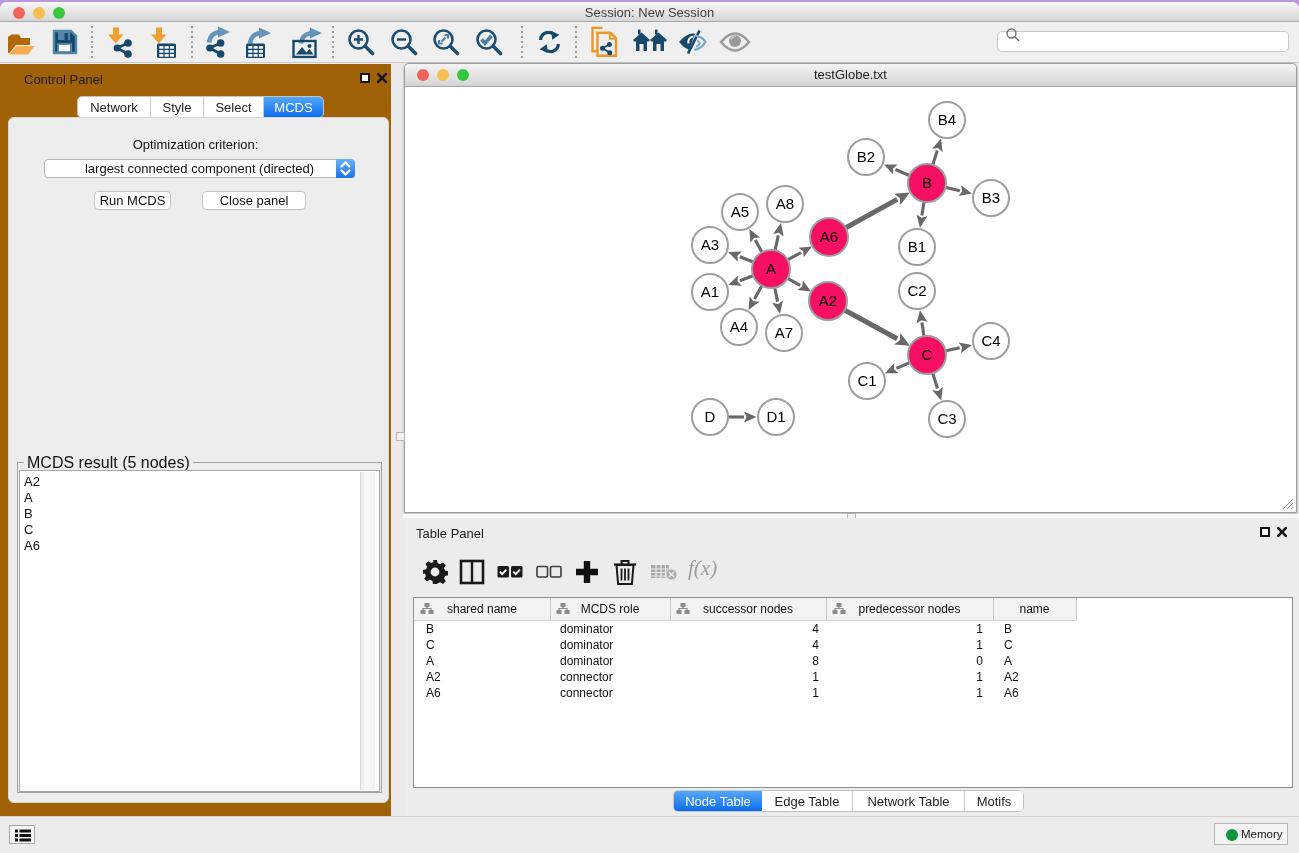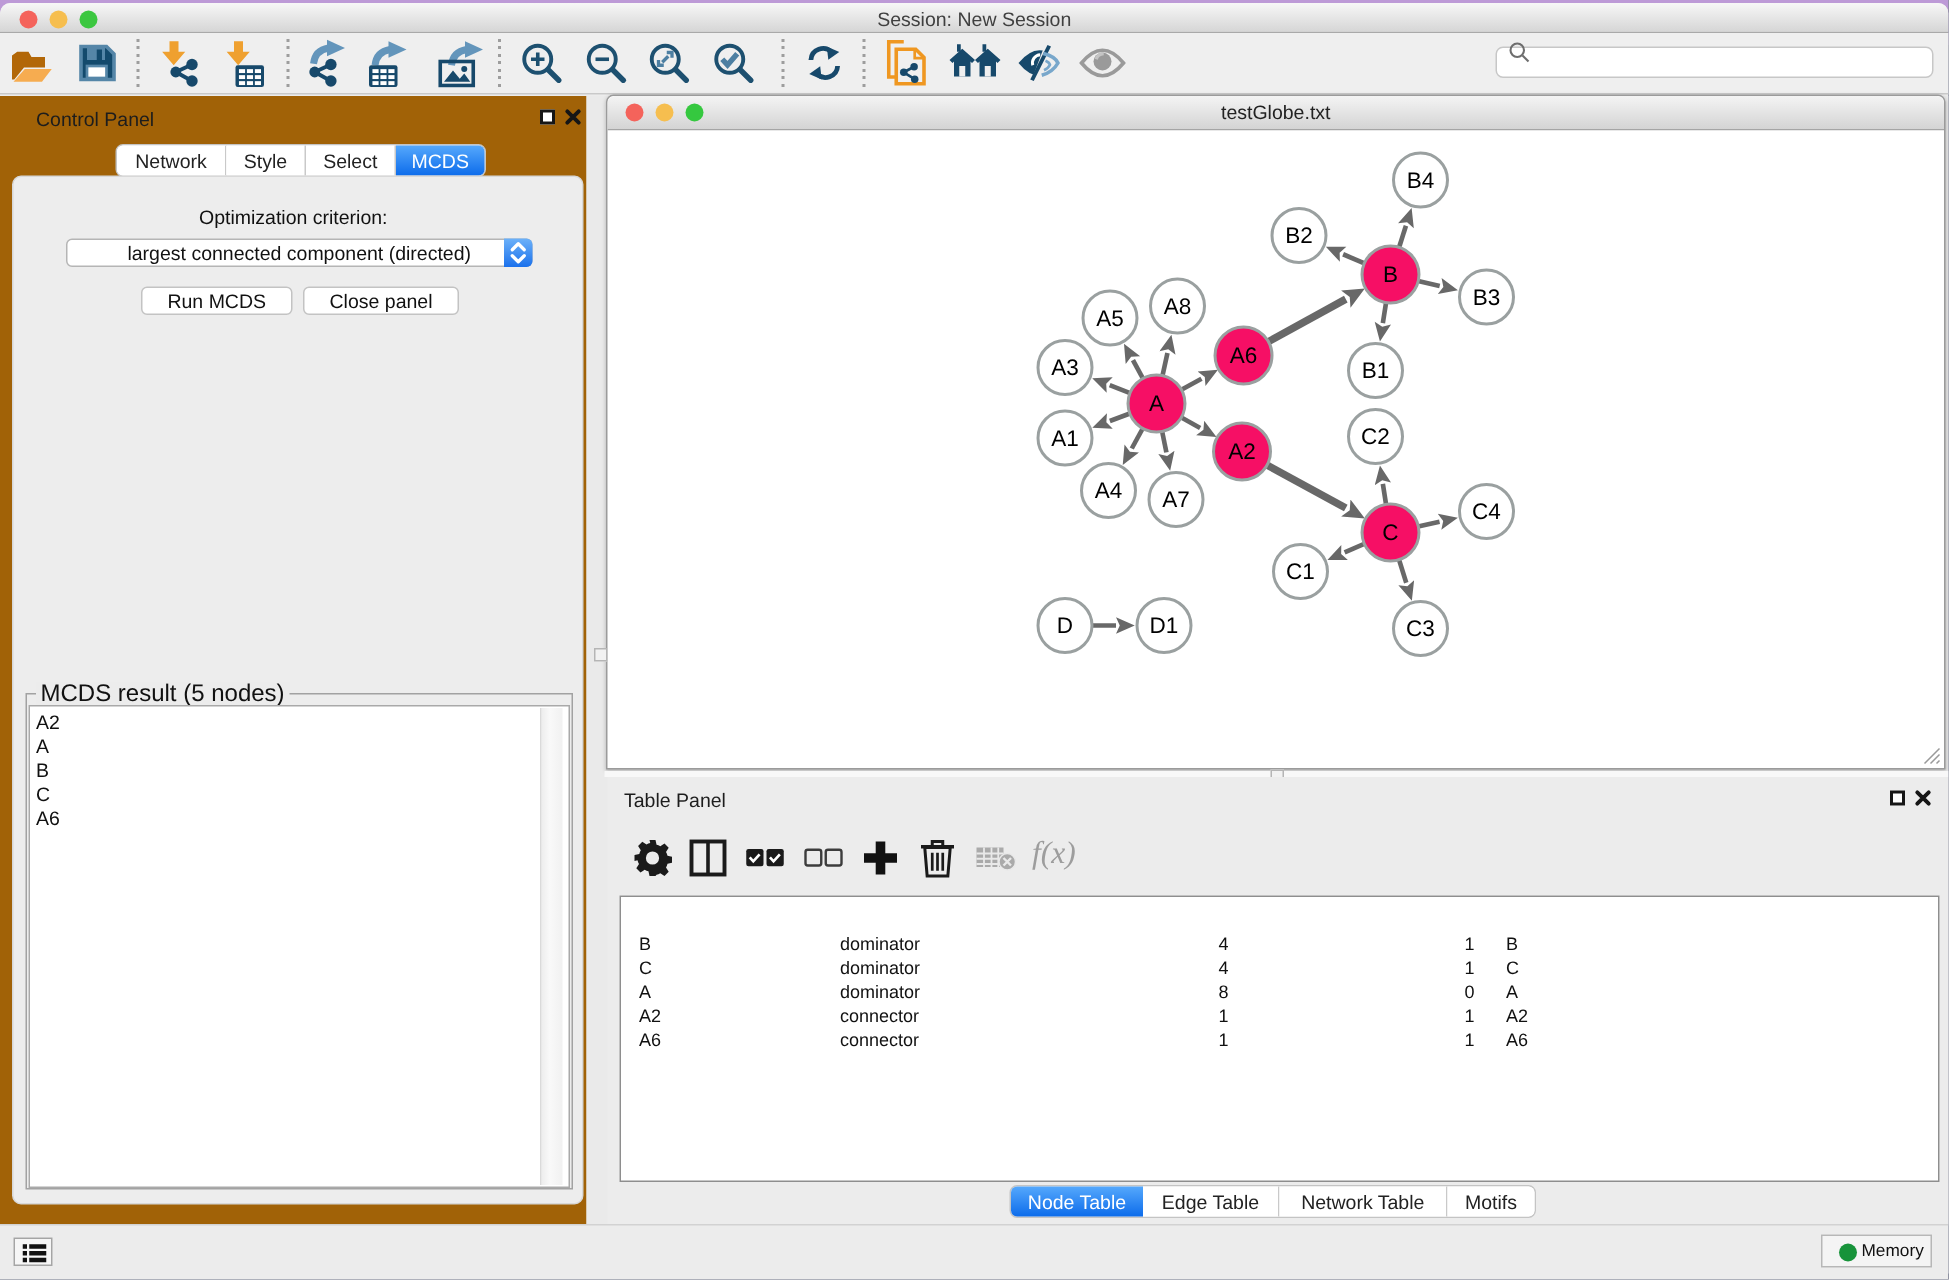--- a/index.html
+++ b/index.html
@@ -276,21 +276,21 @@
       <div id="mcdsarea"></div>
       <div id="combo">largest connected component (directed)
         <div id="combocap">
             <svg width="19" height="19" viewBox="0 0 19 19" style="position:absolute;left:0;top:0;">
         <path d="M5.5,7.5 L9.5,3.5 L13.5,7.5" stroke="#fff" stroke-width="2.2" fill="none" stroke-linecap="round" stroke-linejoin="round"></path>
         <path d="M5.5,11.5 L9.5,15.5 L13.5,11.5" stroke="#fff" stroke-width="2.2" fill="none" stroke-linecap="round" stroke-linejoin="round"></path>
       </svg>
           </div>
       </div>
       <div id="optlabel">Optimization criterion:</div>
-      <div class="btn" style="left:94px;top:127px;width:101px;text-align:right;">Run MCDS</div>
+      <div class="btn" style="left:94px;top:127px;width:77px;text-align:right;">Run MCDS</div>
       <div class="btn" style="left:202px;top:127px;width:104px;">Close panel</div>
       <div id="fs">
           <div id="fslegend">MCDS result (5 nodes)</div>
         <div id="fslist">A2<br>A<br>B<br>C<br>A6
           <div id="fsscroll"></div>
         </div>
       </div>
     </div>
     <div id="rpane">
       <div id="netwin">
@@ -434,20 +434,35 @@
             <rect x="1" y="2" width="18" height="13" fill="#aaa"></rect>
             <path d="M1,6 h18 M1,9.5 h18 M1,13 h18 M6,2 v13 M11,2 v13 M15.5,2 v13" stroke="#e9e9e9" stroke-width="1.2"></path>
             <circle cx="21.5" cy="11.5" r="5.5" fill="#aaa" stroke="#e9e9e9" stroke-width="1"></circle>
             <path d="M19,9 l5,5 M24,9 l-5,5" stroke="#e9e9e9" stroke-width="1.6"></path>
           </svg>
 
           <div style="position:absolute;left:283px;top:2px;font-family:'Liberation Serif',serif;
             font-style:italic;font-size:21px;color:#9d9d9d;">f(x)</div>
         </div>
         <div id="ttable">
+          <div id="thead">
+            <div class="hcell" style="left:0;width:136px;"><svg class="tre">
+                  <use href="#treeic"></use>
+                </svg>shared name</div>
+            <div class="hcell" style="left:136px;width:120px;"><svg class="tre">
+                  <use href="#treeic"></use>
+                </svg>MCDS role</div>
+            <div class="hcell" style="left:256px;width:156px;"><svg class="tre">
+                  <use href="#treeic"></use>
+                </svg>successor nodes</div>
+            <div class="hcell" style="left:412px;width:167px;"><svg class="tre">
+                  <use href="#treeic"></use>
+                </svg>predecessor nodes</div>
+            <div class="hcell" style="left:579px;width:83px;">name</div>
+          </div>
           <svg width="0" height="0">
               <defs>
                 <g id="treeic">
             <rect x="4.5" y="1" width="5" height="4" fill="#8a8a8a"></rect>
             <rect x="0.5" y="8" width="5" height="4" fill="#8a8a8a"></rect>
             <rect x="8.5" y="8" width="5" height="4" fill="#8a8a8a"></rect>
             <path d="M7,5 v2 M3,8 v-1.5 h8 V8" stroke="#8a8a8a" stroke-width="1.2" fill="none"></path>
           </g>
               </defs>
             </svg>

